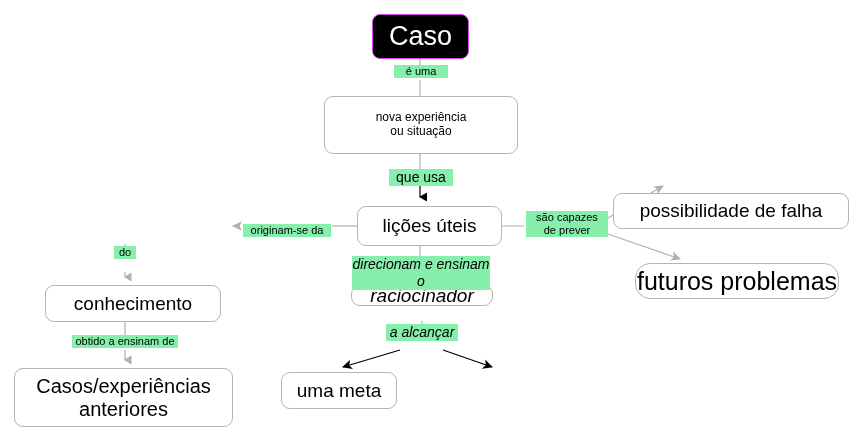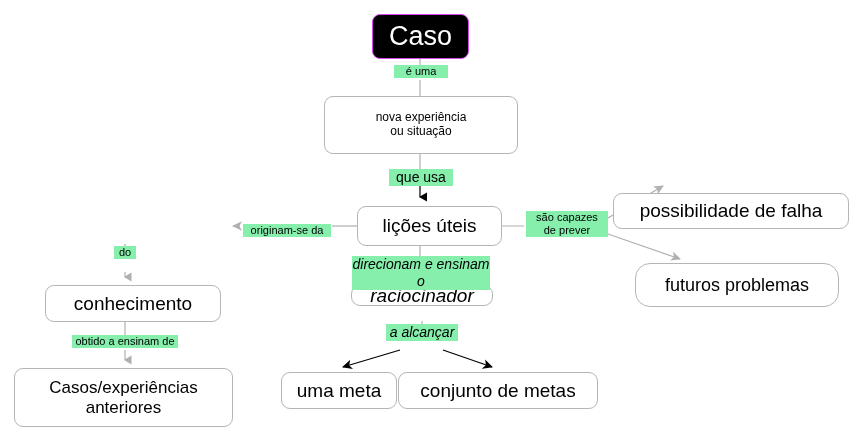--- a/index.html
+++ b/index.html
@@ -113,32 +113,31 @@
   <div class="node root" style="left:372px; top:14px; width:97px; height:45px; font-size:27px;">Caso</div>
 
   <div class="node" style="left:324px; top:96px; width:194px; height:58px; font-size:12px;">nova experiência
 ou situação</div>
 
   <div class="node" style="left:357px; top:206px; width:145px; height:40px; font-size:19px;">lições úteis</div>
 
 
   <div class="node" style="left:45px; top:285px; width:176px; height:37px; font-size:19px;">conhecimento</div>
 
-  <div class="node" style="left:14px; top:368px; width:219px; height:59px; font-size:17px;">Casos/experiências
+  <div class="node" style="left:14px; top:368px; width:219px; height:59px; font-size:20px;">Casos/experiências
 anteriores</div>
 
   <div class="node" style="left:613px; top:145px; width:236px; height:36px; font-size:19px;margin-top:48px;">possibilidade de falha</div>
 
-  <div class="node" style="left:635px; top:263px; width:204px; height:44px; font-size:18px;border-radius:15px;">futuros problemas</div>
+  <div class="node" style="left:635px; top:263px; width:204px; height:36px; font-size:25px;border-radius:15px;">futuros problemas</div>
 
   <div class="node" style="left:351px; top:285px; width:142px; height:21px; font-size:19px;font-style:italic;">raciocinador</div>
 
   <div class="node" style="left:281px; top:372px; width:116px; height:37px; font-size:19px;">uma meta</div>
 
-  <div class="node" style="left:398px; top:372px; width:200px; height:37px; font-size:19px;">conjunto de metas</div>
 
   <div class="link-label" style="left:394px; top:65px; width:54px; font-size:11px;">é uma</div>
 
   <div class="link-label" style="left:389px; top:169px; width:64px; font-size:14px;">que usa</div>
 
   <div class="link-label" style="left:243px; top:224px; width:88px; font-size:11px;">originam-se da</div>
 
   <div class="link-label" style="left:526px; top:211px; width:82px; font-size:11px;">são capazes
 de prever</div>
 

